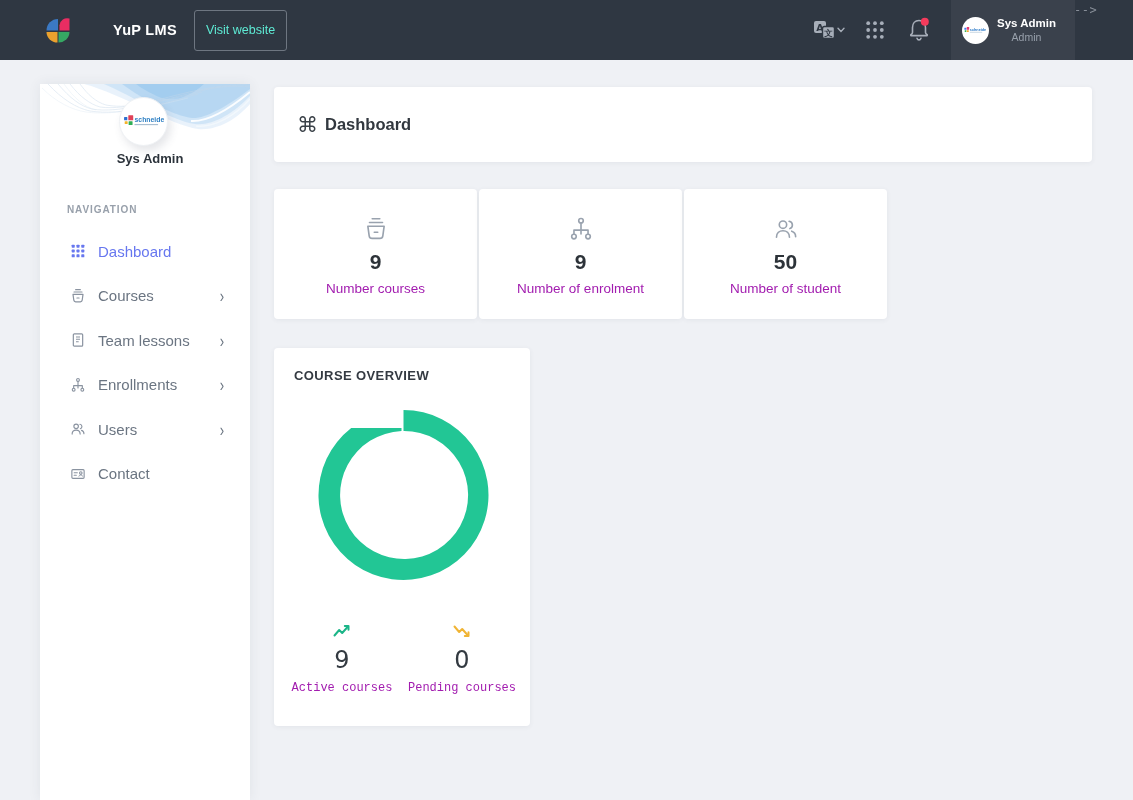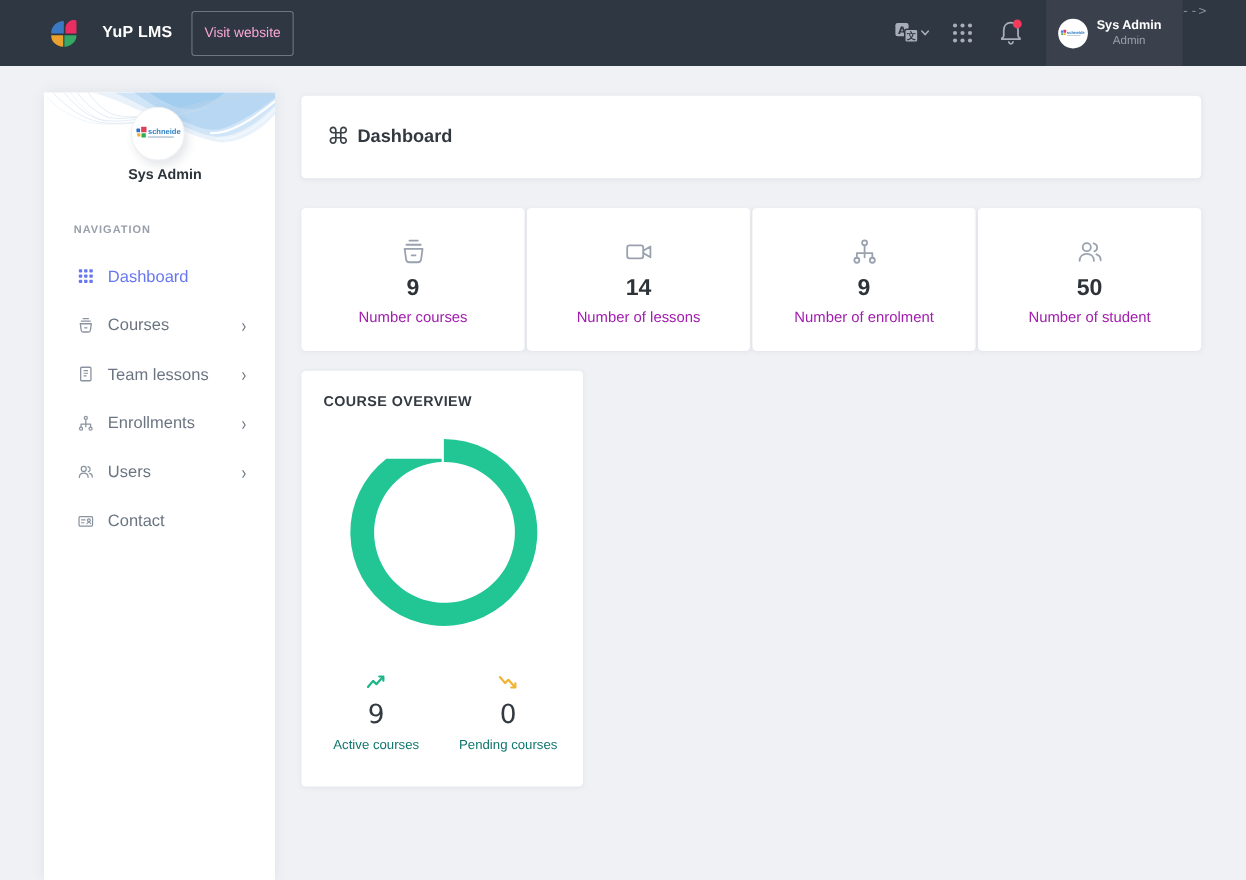--- a/index.html
+++ b/index.html
@@ -8,27 +8,27 @@
     font-family:"Liberation Sans","DejaVu Sans",sans-serif;
     background:#eff1f5;
     position:relative;
     color:#343a40;
   }
   
   .navbar {
     position:absolute; left:0; top:0; width:1133px; height:60px;
     background:#2f3742; display:flex; align-items:center;
   }
-  .brand { display:flex; align-items:center; margin-left:46px; }
+  .brand { display:flex; align-items:center; margin-left:46px;gap:20px; }
   .brand-logo { width:24px; height:25px; display:block; }
   .brand-name { color:#ffffff; font-weight:bold; font-size:14.5px; letter-spacing:.3px; margin-left:23px; }
   .visit-btn {
     margin-left:17px; height:41px; padding:0 11px;
     background:transparent; border:1px solid #6e7681; border-radius:3px;
-    color:#f9a8d4; font-size:12.5px; font-family:inherit; cursor:pointer;
+    color:#5eead4; font-size:12.5px; font-family:inherit; cursor:pointer;
     display:flex; align-items:center;
   }
   .nav-right { margin-left:auto; display:flex; align-items:center; height:60px; }
   .nav-icon { display:flex; align-items:center; cursor:pointer; }
   .lang-group { margin-right:21px; display:flex; align-items:center; }
   .dots-group { margin-right:23px; }
   .bell-group { margin-right:20px; position:relative; }
   .user-block {
     height:60px; background:rgba(255,255,255,0.055);
     display:flex; align-items:center; padding:0 19px 0 11px; cursor:pointer;
@@ -76,29 +76,29 @@
   .page-header { height:75px; display:flex; align-items:center; padding-left:23px; }
   .page-title-icon { font-size:21px; color:#3a4148; line-height:1; }
   .page-title { font-size:16.5px; font-weight:bold; color:#32383f; margin-left:7px; }
   .stats-row { margin-top:27px; display:grid; grid-template-columns:1fr 1fr 1fr 1fr; gap:2px; }
   .stat-cell {
     background:#ffffff; border-radius:4px; box-shadow:0 1px 5px rgba(60,70,90,0.07);
     height:130px; display:flex; flex-direction:column; align-items:center; padding-top:27px;
   }
   .stat-value { font-size:21px; font-weight:bold; color:#2d3339; margin-top:7px; line-height:25px; }
   .stat-label { font-size:13.5px; color:#a21caf; margin-top:7px; }
-  .overview-card { margin-top:18px; width:256px; height:378px; position:relative; }
+  .overview-card { margin-top:29px; width:256px; height:378px; position:relative; }
   .overview-title { position:absolute; left:20px; top:20px; font-size:13px; font-weight:bold;
     color:#343a42; letter-spacing:.4px; }
   .donut-svg { position:absolute; left:1px; top:54px; }
   .legend-row { position:absolute; left:13px; top:272px; display:flex; }
   .legend-col { width:110px; display:flex; flex-direction:column; align-items:center; white-space:nowrap; }
   .legend-col + .legend-col { margin-left:10px; }
   .legend-value { font-size:24px; color:#333a41; font-weight:normal; font-family:"DejaVu Sans",sans-serif; margin-top:8px; line-height:28px; }
-  .legend-label { font-size:12px; color:#0f766e; margin-top:7px; }
+  .legend-label { font-size:12px; color:#a21caf; margin-top:7px;font-family:Liberation Mono, monospace; }
 </style>
 </head>
 <body>
 
 <div class="navbar">
   <div class="brand">
     <span>
         <svg class="brand-logo" viewBox="0 0 24 25">
       <path d="M12 12.5 L0.5 12.5 A11.5 11.5 0 0 1 12 1 Z" fill="#3b79c4"></path>
       <path d="M13.5 12.5 V7.2 A7.6 7.6 0 0 1 23.5 0.6 L23.5 12.5 Z" fill="#ea2d62"></path>
@@ -298,30 +298,20 @@
         <path d="M4.5 9.5 H19.5 L18.3 18.3 C18.1 19.8 17.2 20.7 15.6 20.7 H8.4 C6.8 20.7 5.9 19.8 5.7 18.3 Z"></path>
         <path d="M10.4 15 H13.6"></path>
       </g>
         </svg>
       <div class="stat-value">9</div>
       <div class="stat-label">Number courses</div>
     </div>
     <div class="stat-cell">
       <svg width="26" height="26" viewBox="0 0 24 24">
           <g fill="none" stroke="#99a2ae" stroke-width="1.5" stroke-linecap="round" stroke-linejoin="round">
-        <rect x="2" y="6.5" width="13.5" height="11" rx="2"></rect>
-        <path d="M15.5 11 L21.5 7.5 V16.5 L15.5 13"></path>
-      </g>
-        </svg>
-      <div class="stat-value">14</div>
-      <div class="stat-label">Number of lessons</div>
-    </div>
-    <div class="stat-cell">
-      <svg width="26" height="26" viewBox="0 0 24 24">
-          <g fill="none" stroke="#99a2ae" stroke-width="1.5" stroke-linecap="round" stroke-linejoin="round">
         <circle cx="12" cy="4.4" r="2.1"></circle>
         <path d="M12 6.5 V11 M5.5 16.5 V13 H18.5 V16.5 M12 11 V16.5"></path>
         <circle cx="5.5" cy="19" r="2.1"></circle>
             <circle cx="18.5" cy="19" r="2.1"></circle>
       </g>
         </svg>
       <div class="stat-value">9</div>
       <div class="stat-label">Number of enrolment</div>
     </div>
     <div class="stat-cell">

